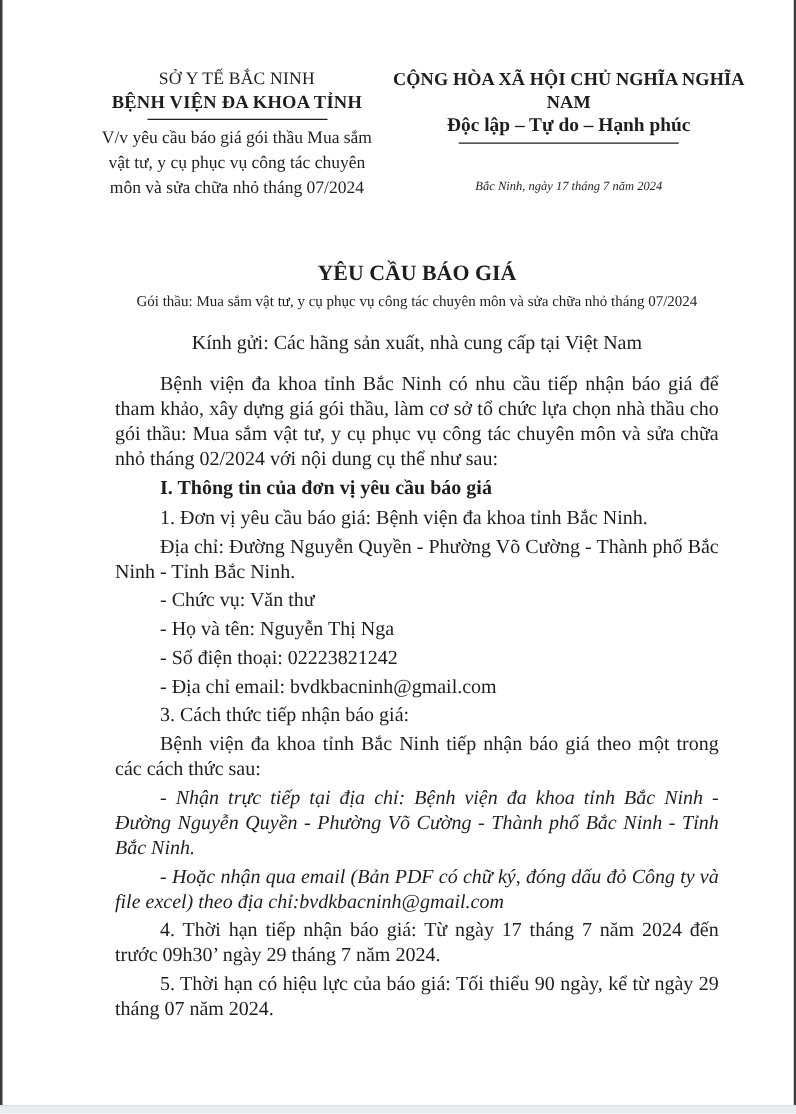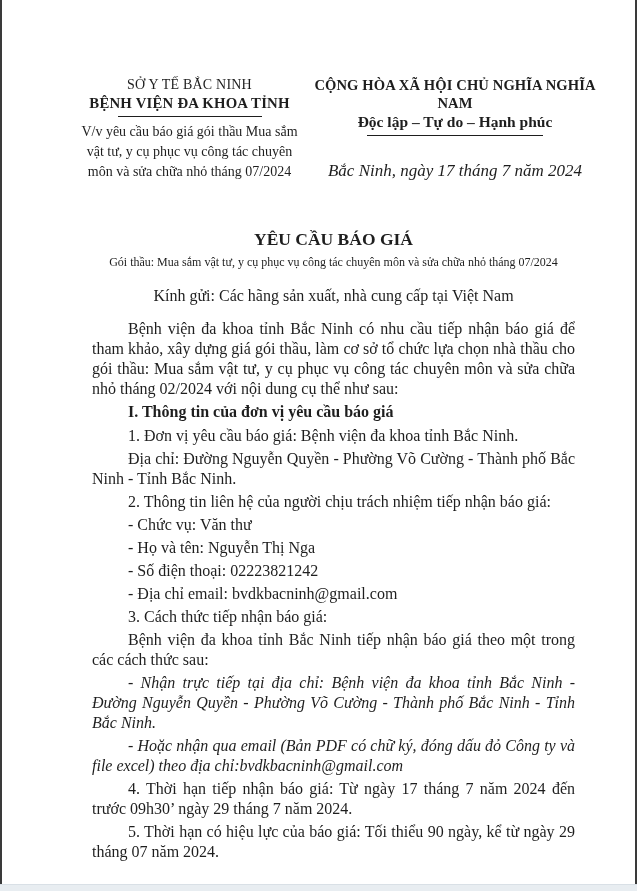--- a/index.html
+++ b/index.html
@@ -24,37 +24,37 @@
     border-top: 1px solid #d9e0e6;
   }
 
   .content {
     position: absolute;
     left: 92px; top: 55px;
     width: 483px;
   }
 
   
-  .header { position: relative; height: 143px; margin-top: 21px; }
+  .header { position: relative; height: 143px; }
   .hdr-col { position: absolute; top: 0; text-align: center; }
   .hdr-left  { left: -20px; width: 235px; }
   .hdr-right { right: -26px; width: 292px; }
 
   .org-parent   { font-size: 14px;   line-height: 18px; letter-spacing: .2px; }
   .org-unit     { font-size: 14.8px; line-height: 19px; font-weight: bold; letter-spacing: .2px; }
   .rule         { height: 0; border-bottom: 1.4px solid #1e1e1e; margin: 3px auto 0 auto; }
   .rule-left    { width: 144px; }
   .rule-right   { width: 176px; }
 
   .doc-number   { font-size: 15.5px; line-height: 20px; margin-top: 15px; }
   .doc-subject  { width: 224px; margin: 5px auto 0 auto; font-size: 14px; line-height: 20px; }
 
   .national-motto-1 { font-size: 14.6px; line-height: 18px; font-weight: bold; letter-spacing: .1px; }
   .national-motto-2 { font-size: 15.5px; line-height: 20px; font-weight: bold; }
-  .dateline     { font-size: 17px; line-height: 20px; font-style: italic; margin-top: 25px; }
+  .dateline     { font-size: 10px; line-height: 20px; font-style: italic; margin-top: 25px; }
 
   
   .doc-title    { margin-top: 9px; text-align: center; font-size: 17.5px; font-weight: bold; line-height: 22px; }
   .doc-subtitle { margin: 2px auto 0 auto; max-width: 480px; text-align: center; font-size: 12px; line-height: 20px; }
   .salutation   { margin-top: 14px; text-align: center; font-size: 16px; line-height: 20px; }
 
   
   .body-text { margin-top: 13px; }
   .para {
     font-size: 16px;
@@ -94,21 +94,20 @@
     <div class="doc-title">YÊU CẦU BÁO GIÁ</div>
     <div class="doc-subtitle">Gói thầu: Mua sắm vật tư, y cụ phục vụ công tác chuyên môn và sửa chữa nhỏ tháng 07/2024</div>
     <div class="salutation">Kính gửi: Các hãng sản xuất, nhà cung cấp tại Việt Nam</div>
 
     <div class="body-text">
       <p class="para">Bệnh viện đa khoa tỉnh Bắc Ninh có nhu cầu tiếp nhận báo giá để tham khảo, xây dựng giá gói thầu, làm cơ sở tổ chức lựa chọn nhà thầu cho gói thầu: Mua sắm vật tư, y cụ phục vụ công tác chuyên môn và sửa chữa nhỏ tháng 02/2024 với nội dung cụ thể như sau:</p>
       <p class="para bold">I. Thông tin của đơn vị yêu cầu báo giá</p>
 
       <p class="para">1. Đơn vị yêu cầu báo giá: Bệnh viện đa khoa tỉnh Bắc Ninh.</p>
       <p class="para">Địa chỉ: Đường Nguyễn Quyền - Phường Võ Cường - Thành phố Bắc Ninh - Tỉnh Bắc Ninh.</p>
-      <p class="para">2. Thông tin liên hệ của người chịu trách nhiệm tiếp nhận báo giá:</p>
       <p class="para">- Chức vụ: Văn thư</p>
       <p class="para">- Họ và tên: Nguyễn Thị Nga</p>
       <p class="para">- Số điện thoại: 02223821242</p>
       <p class="para">- Địa chỉ email: bvdkbacninh@gmail.com</p>
       <p class="para">3. Cách thức tiếp nhận báo giá:</p>
       <p class="para">Bệnh viện đa khoa tỉnh Bắc Ninh tiếp nhận báo giá theo một trong các cách thức sau:</p>
       <p class="para italic">- Nhận trực tiếp tại địa chỉ: Bệnh viện đa khoa tỉnh Bắc Ninh - Đường Nguyễn Quyền - Phường Võ Cường - Thành phố Bắc Ninh - Tỉnh Bắc Ninh.</p>
       <p class="para italic">- Hoặc nhận qua email (Bản PDF có chữ ký, đóng dấu đỏ Công ty và file excel) theo địa chỉ:bvdkbacninh@gmail.com</p>
       <p class="para">4. Thời hạn tiếp nhận báo giá: Từ ngày 17 tháng 7 năm 2024 đến trước 09h30’ ngày 29 tháng 7 năm 2024.</p>
       <p class="para">5. Thời hạn có hiệu lực của báo giá: Tối thiểu 90 ngày, kể từ ngày 29 tháng 07 năm 2024.</p>

